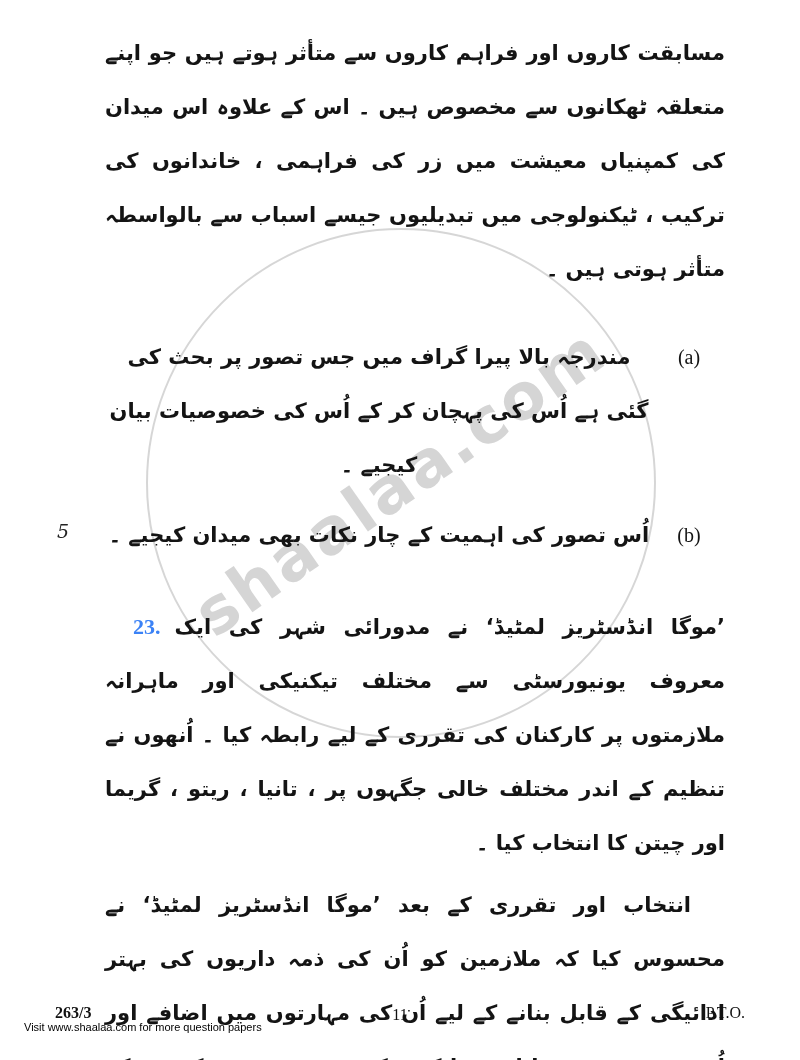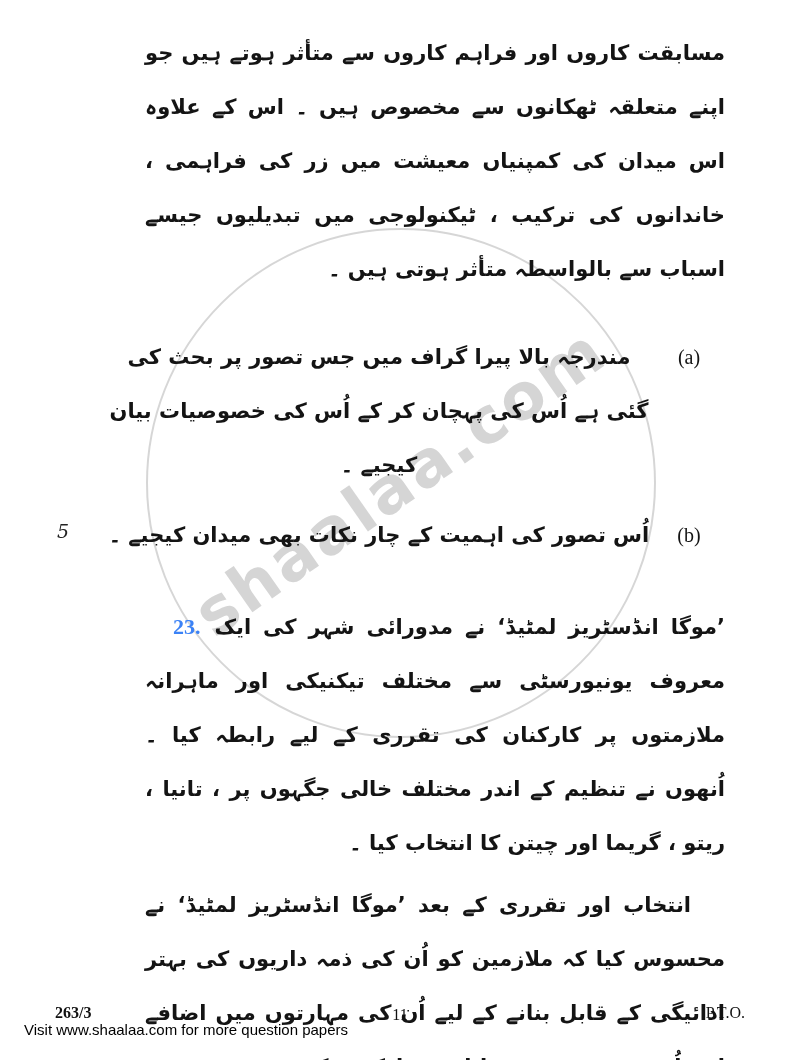--- a/index.html
+++ b/index.html
@@ -42,21 +42,21 @@
   }
   .urdu {
     direction: rtl;
     text-align: center;
     font-size: 21px;
     font-weight: bold;
     line-height: 54px;
     font-family: "DejaVu Sans", sans-serif;
     color: #141414;
   }
-  .para { text-align: justify; text-align-last: right; margin-left: 40px; }
+  .para { text-align: justify; text-align-last: right; }
 
   .qrow {
     position: relative;
     display: flex;
     flex-direction: row;
     align-items: flex-start;
   }
   .qrow .qtext { flex: 1 1 auto; }
   .qrow .qlabel {
     flex: 0 0 72px;
@@ -111,21 +111,21 @@
     font-size: 16px; color: #111;
   }
   .pto {
     position: absolute; right: 55px; top: 1004px;
     font-family: "Liberation Serif", serif;
     font-size: 16px; font-weight: normal; color: #111;
   }
   .promo {
     position: absolute; left: 24px; top: 1021px;
     font-family: "Liberation Sans", sans-serif;
-    font-size: 15px; color: #000;
+    font-size: 11px; color: #000;
   }
 </style>
 </head>
 <body>
 
 <div class="page">
 
   <div class="watermark-layer">
     <div class="wm-circle"></div>
     <div class="wm-text">shaalaa.com</div>

